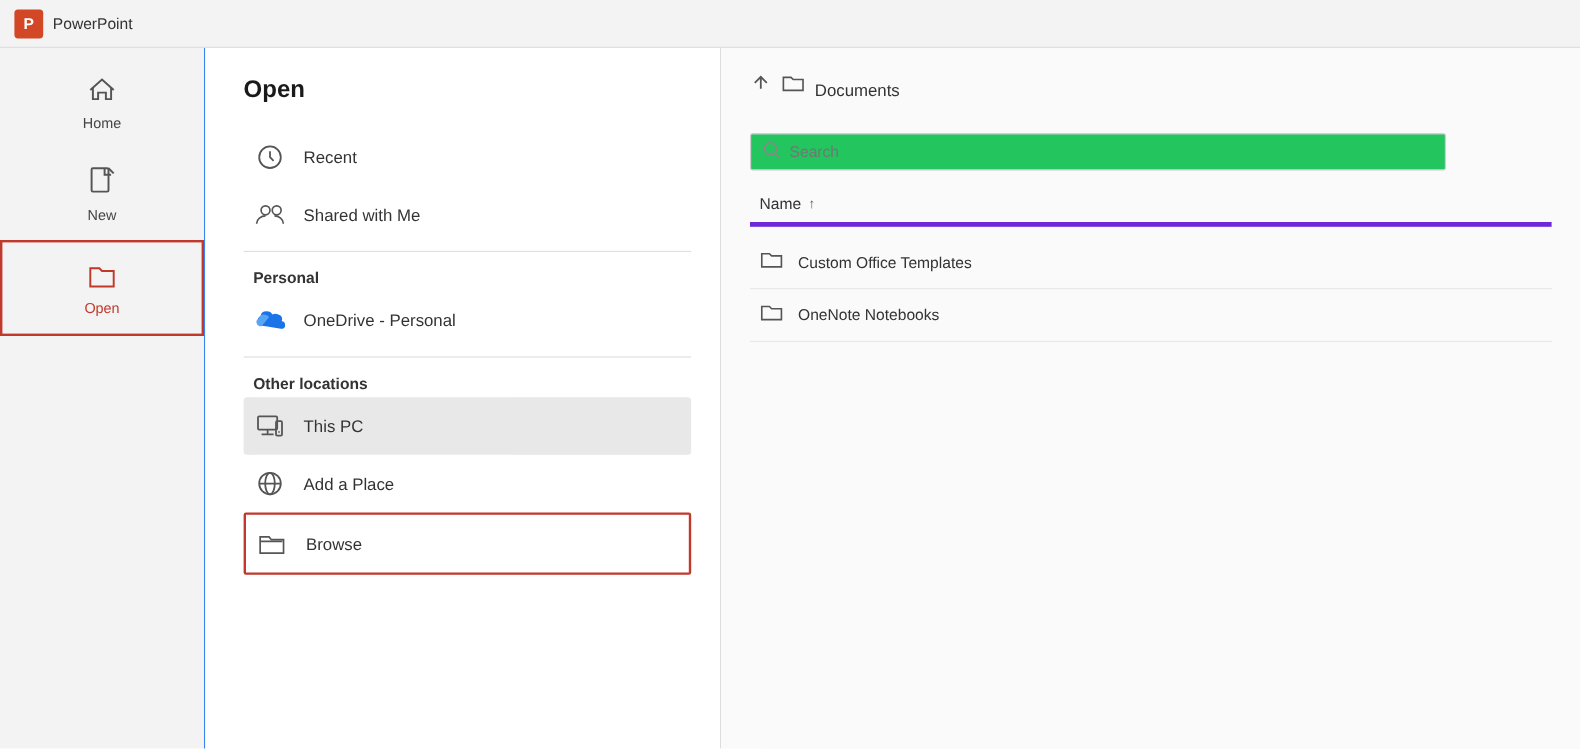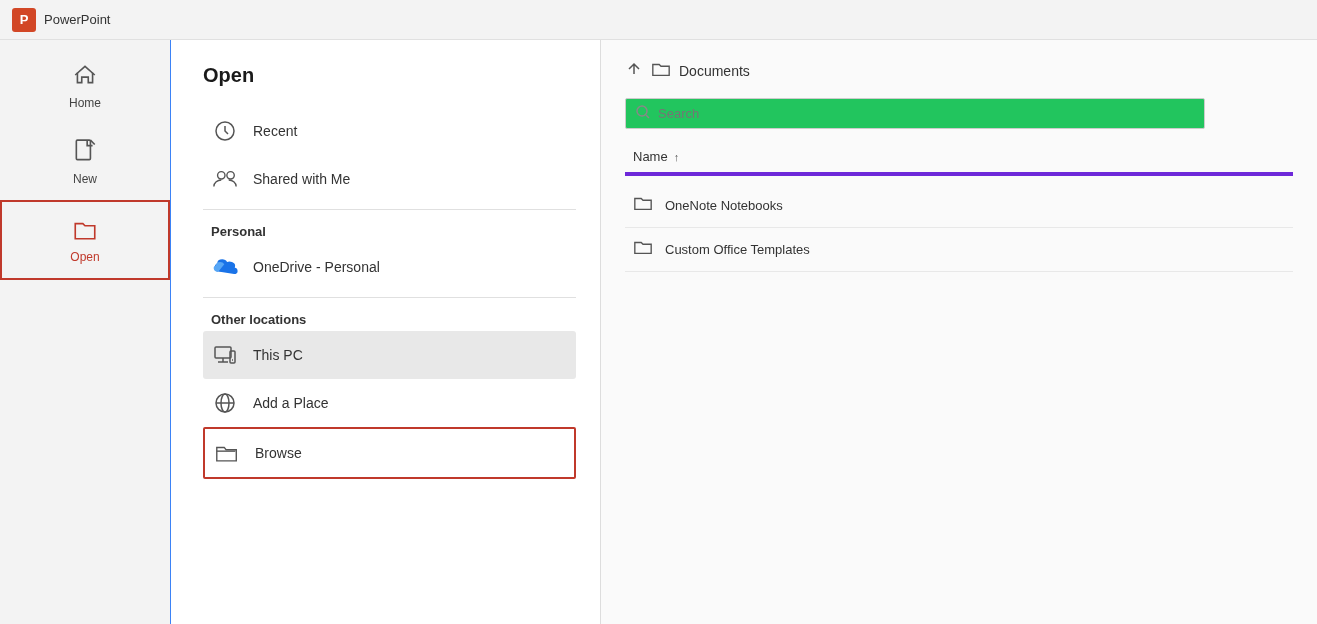--- a/index.html
+++ b/index.html
@@ -150,23 +150,23 @@
     .file-panel {
       flex: 1;
       background: #fafafa;
       padding: 20px 24px;
       display: flex;
       flex-direction: column;
     }
 
     .breadcrumb-row {
       display: flex;
-      align-items: center;
+      align-items: flex-end;
       gap: 8px;
-      margin-bottom: 16px;
+      margin-bottom: 28px;
     }
     .breadcrumb-up-icon {
       font-size: 16px;
       color: #555;
       cursor: pointer;
     }
     .breadcrumb-folder-icon {
       font-size: 16px;
       color: #555;
     }
@@ -393,28 +393,28 @@
         <span class="sort-icon">↑</span>
       </div>
 
       <div class="file-list">
         <div class="file-row">
           <span class="file-folder-icon">
             <svg width="20" height="18" viewBox="0 0 22 18" fill="none" stroke="#555" stroke-width="1.5">
               <path d="M2 4h7l2 2h9v10H2z"></path>
             </svg>
           </span>
-          <span class="file-name">OneNote Notebooks</span>
+          <span class="file-name">Custom Office Templates</span>
         </div>
         <div class="file-row">
           <span class="file-folder-icon">
             <svg width="20" height="18" viewBox="0 0 22 18" fill="none" stroke="#555" stroke-width="1.5">
               <path d="M2 4h7l2 2h9v10H2z"></path>
             </svg>
           </span>
-          <span class="file-name">Custom Office Templates</span>
+          <span class="file-name">OneNote Notebooks</span>
         </div>
       </div>
 
     </div>
 
   </div>
 </div>
 
 </body></html>

